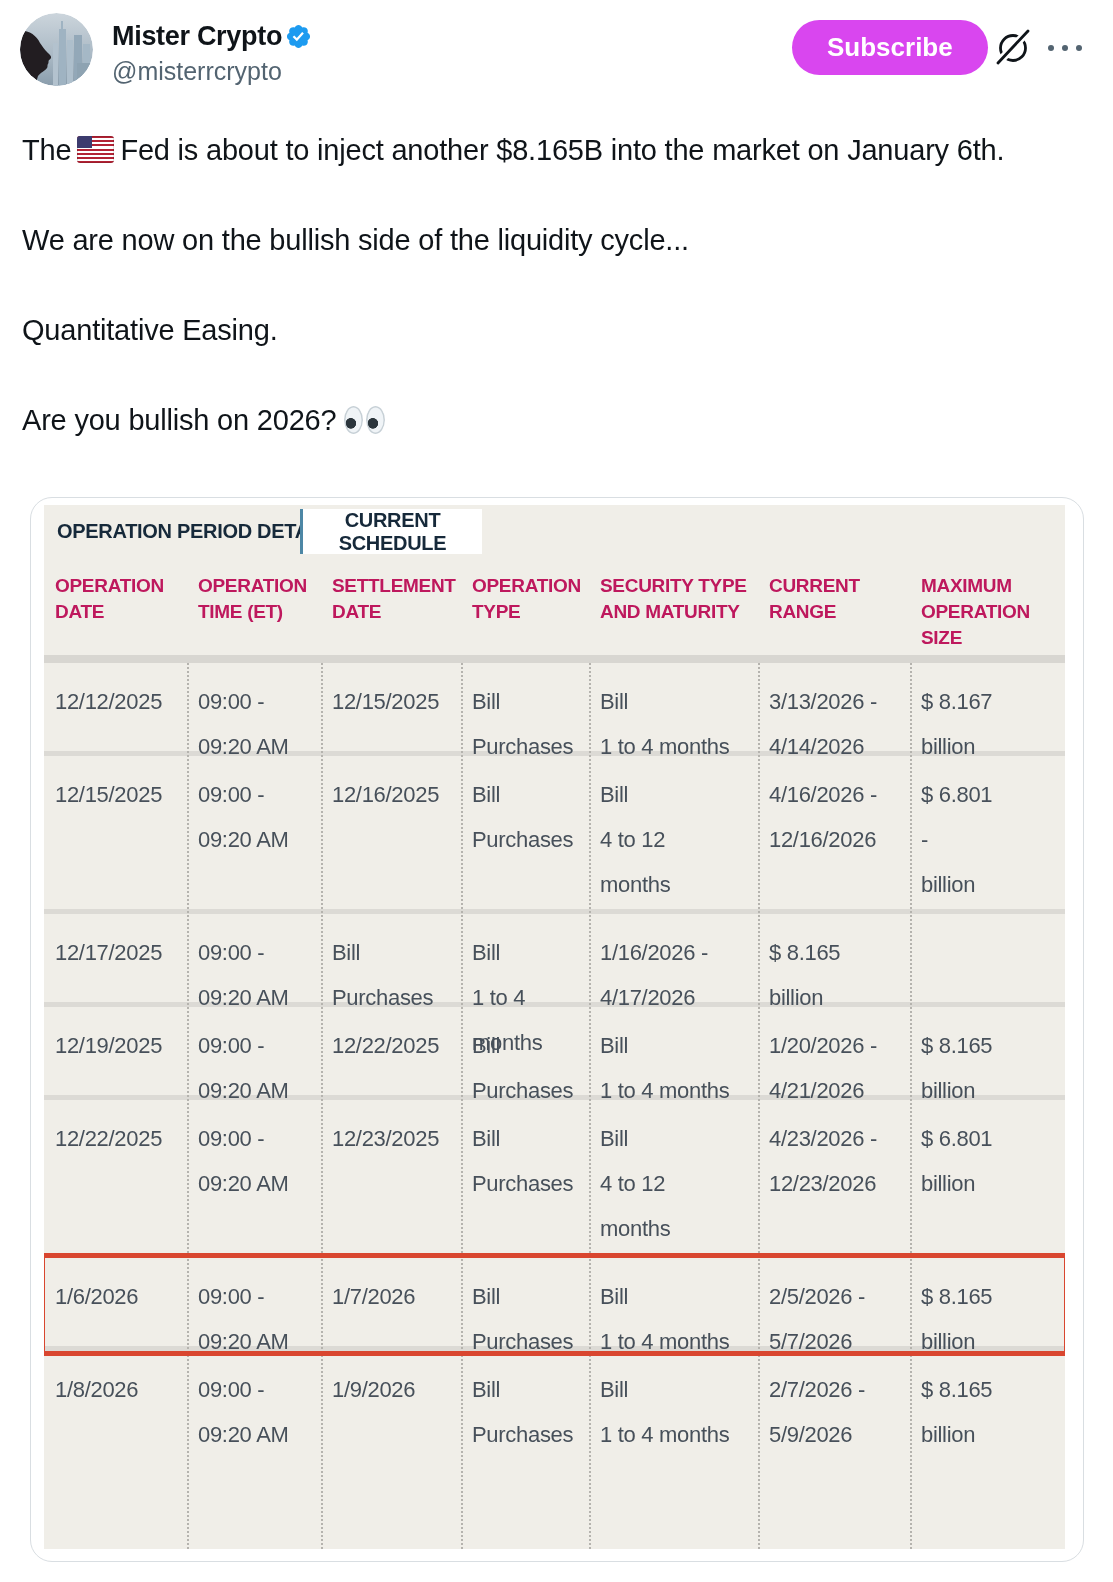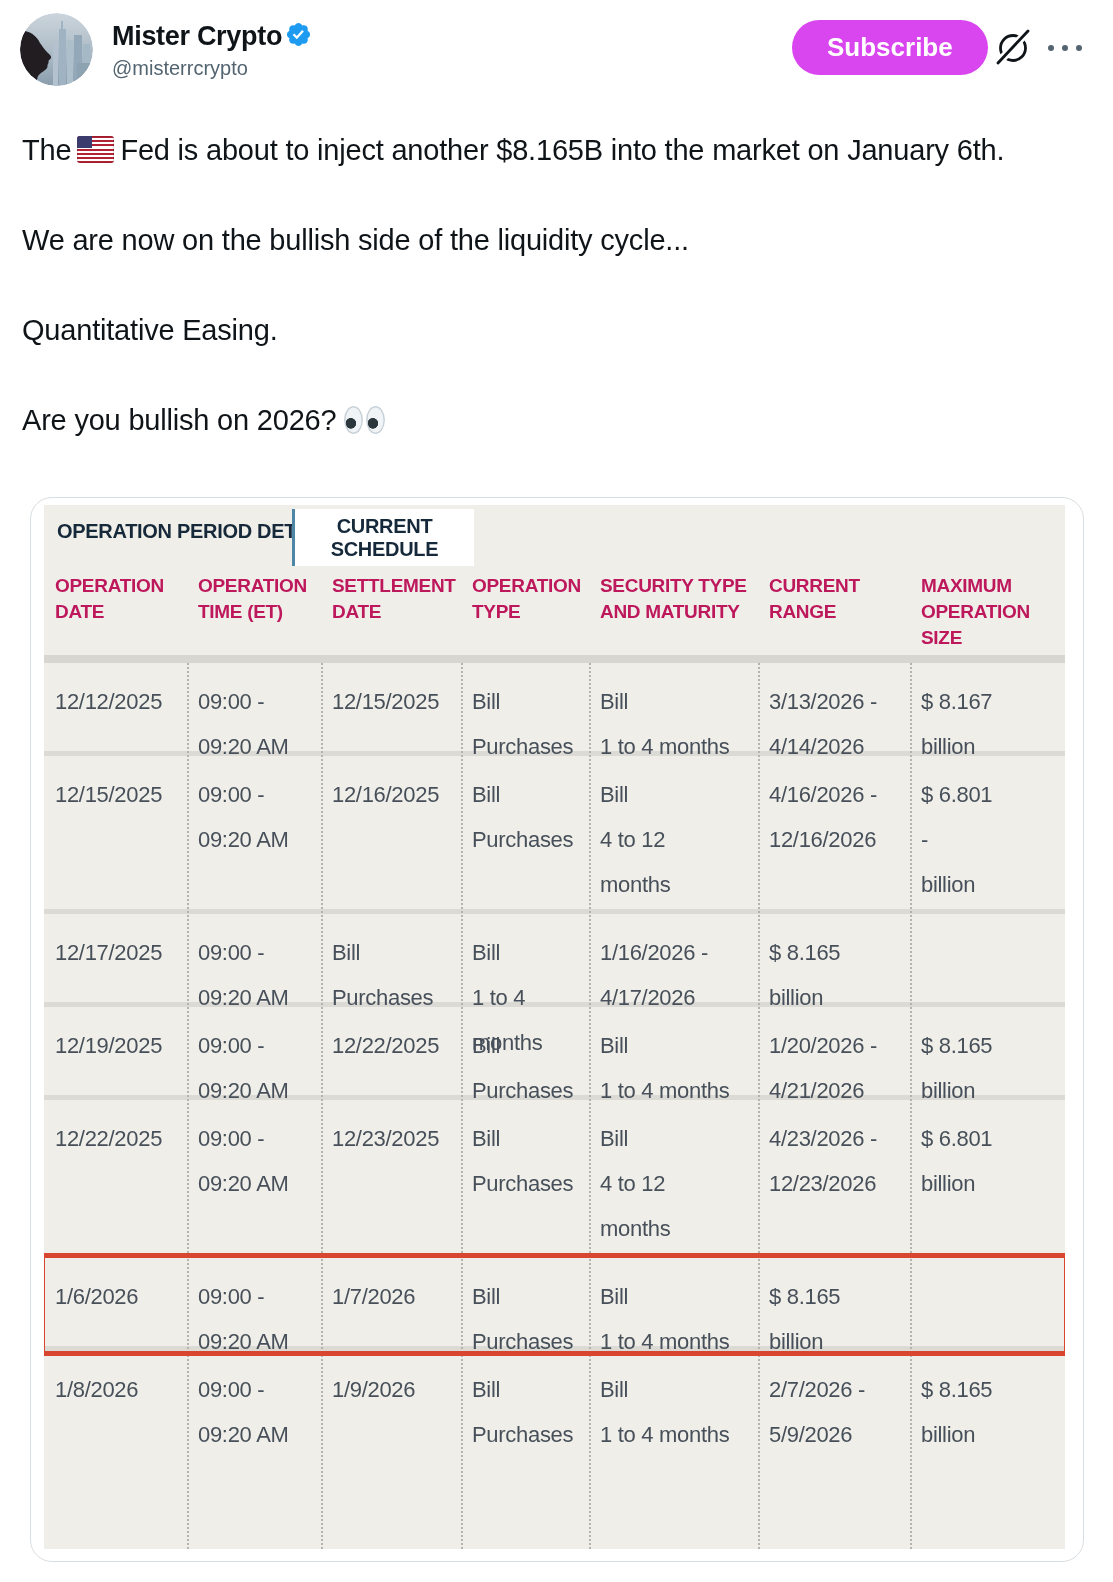--- a/index.html
+++ b/index.html
@@ -5,24 +5,24 @@
   * { box-sizing: border-box; }
   html,body { margin:0; padding:0; }
   body {
     width:1113px; height:1582px; background:#ffffff; position:relative;
     font-family:"Liberation Sans", sans-serif; color:#0f1419;
     overflow:hidden;
   }
 
   
   .avatar { position:absolute; left:20px; top:13px; width:73px; height:73px; border-radius:50%; overflow:hidden; }
-  .name-row { position:absolute; left:112px; top:21px; display:flex; align-items:flex-start; gap:3px; }
+  .name-row { position:absolute; left:112px; top:21px; display:flex; align-items:center; gap:3px; }
   .display-name { font-size:27px; font-weight:700; color:#0f1419; letter-spacing:-0.3px; }
   .verified { width:27px; height:27px; display:block; }
-  .handle { position:absolute; left:112px; top:57px; font-size:20px; color:#536471; }
+  .handle { position:absolute; left:112px; top:57px; font-size:25px; color:#536471; }
   .subscribe-btn {
     position:absolute; left:792px; top:20px; height:55px; padding:0 35px;
     background:#d946ef; color:#fff; border:none; border-radius:28px;
     font-family:"Liberation Sans", sans-serif; font-size:26px; font-weight:700;
     display:flex; align-items:center; cursor:pointer;
   }
   .grok-btn { position:absolute; left:990px; top:24px; width:46px; height:46px; background:none; border:none; padding:0; cursor:pointer; }
   .more-btn { position:absolute; left:1038px; top:40px; width:54px; height:16px; background:none; border:none; display:flex; gap:8px; align-items:center; justify-content:center; cursor:pointer; padding:0; }
   .more-btn i { width:6px; height:6px; border-radius:50%; background:#536471; display:block; }
 
@@ -42,21 +42,21 @@
   .card { position:absolute; left:30px; top:497px; width:1054px; height:1065px;
           background:#ffffff; border:1px solid #d9dee2; border-radius:22px;
           padding:7px 14px 13px 13px; overflow:hidden; }
   .sheet { position:relative; width:1021px; height:1044px; background:#f0eee8; overflow:hidden;
            font-family:"Liberation Sans", sans-serif; letter-spacing:-0.3px; }
 
   .tabbar { position:absolute; left:0; top:0; right:0; height:64px; }
   .tab { font-size:20px; font-weight:700; color:#16293a; }
   .tab-inactive { position:absolute; left:13px; top:15px; background:none; border:none; padding:0; cursor:pointer;
                   font-family:inherit; letter-spacing:-0.3px; }
-  .tab-active { position:absolute; left:248px; top:4px; width:182px; height:57px; background:#ffffff;
+  .tab-active { position:absolute; left:256px; top:4px; width:182px; height:45px; background:#ffffff;
                 border:none; border-left:3px solid #4d87a5; cursor:pointer;
                 display:flex; align-items:center; justify-content:center;
                 font-family:inherit; letter-spacing:-0.3px; }
 
   .thead { position:absolute; left:0; top:68px; display:grid;
            grid-template-columns:143px 134px 140px 128px 169px 152px 155px; }
   .hcell { padding-left:11px; font-size:19px; font-weight:700; line-height:26px; color:#be185d; }
 
   .hband { position:absolute; left:0; top:150px; height:8px; width:100%; background:#d8d6d1; }
 
@@ -337,20 +337,24 @@
           </div>
           <div class="bcell">
             <div>Bill</div>
             <div>Purchases</div>
           </div>
           <div class="bcell">
             <div>Bill</div>
             <div>1 to 4 months</div>
           </div>
           <div class="bcell">
+            <div>2/5/2026 -</div>
+            <div>5/7/2026</div>
+          </div>
+          <div class="bcell">
             <div>$ 8.165</div>
             <div>billion</div>
           </div>
         </div>
         <div class="brow">
           <div class="bcell">
             <div>1/8/2026</div>
           </div>
           <div class="bcell">
             <div>09:00 -</div>

